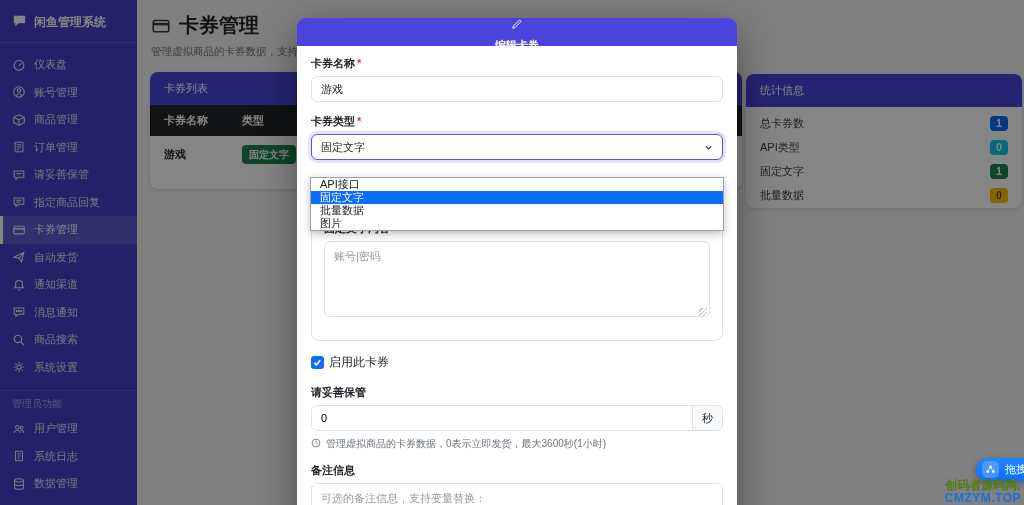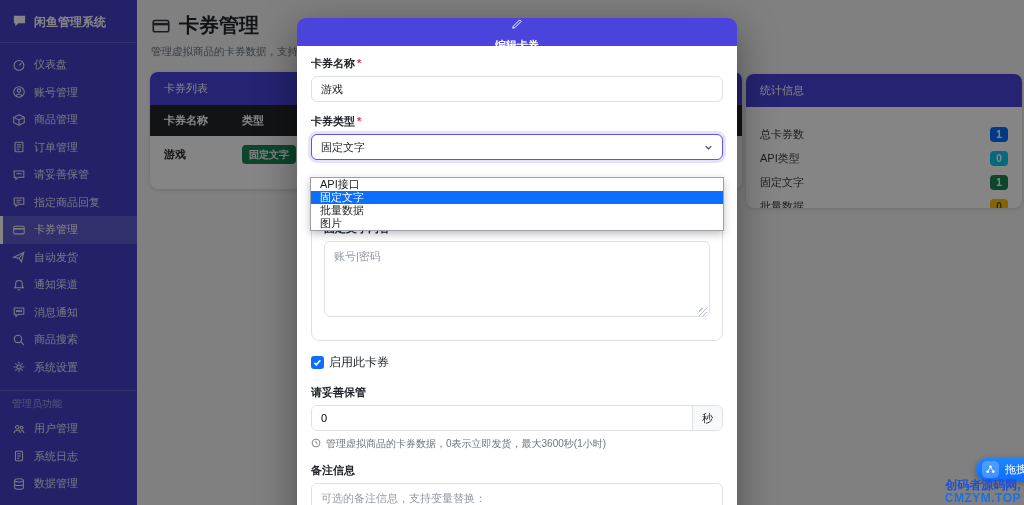--- a/index.html
+++ b/index.html
@@ -79,21 +79,21 @@
              border-left:1px solid #dee2e6; font-size:11px; color:#212529; }
   .help { display:flex; align-items:flex-start; gap:5px; margin-top:6px; font-size:10px; color:#6c757d; line-height:1.35; }
   .help svg { flex:0 0 auto; margin-top:1px; }
   
   .drag-pill { position:absolute; right:-26px; top:458px; z-index:40; height:23px; display:flex; align-items:center;
                gap:6px; padding:0 12px 0 6px; background:linear-gradient(180deg,#1f86ff,#0d6efd);
                border-radius:12px; color:#fff; font-size:11px; box-shadow:0 2px 6px rgba(0,0,0,.3); cursor:pointer; }
   .pill-icon { width:17px; height:17px; background:rgba(255,255,255,.22); border-radius:5px; display:flex;
                align-items:center; justify-content:center; }
   .watermark { position:absolute; right:3px; top:479px; z-index:40; text-align:center; line-height:12.5px; }
-  .wm1 { font-size:12px; font-weight:bold; color:#1d4ed8; }
+  .wm1 { font-size:12px; font-weight:bold; color:#4d7c0f; }
   .wm2 { font-size:12px; font-weight:bold; color:#1d6fe0; letter-spacing:.5px; }
 </style>
 </head>
 <body>
 
 <div class="sidebar">
   <div class="brand">
     <span>
       <svg width="15" height="15" viewBox="0 0 16 16">
           <path d="M2 3h12v8H7l-3.5 3v-3H2z" fill="#fff"></path>
@@ -242,21 +242,21 @@
       <span>类型</span>
     </div>
     <div class="trow">
       <span class="td-name">游戏</span>
       <span class="badge success">固定文字</span>
     </div>
   </div>
 
   <div class="card stats-card">
     <div class="card-head">统计信息</div>
-    <div style="padding-top:15px;">
+    <div style="padding-top:4px;">
       <div class="stat-row">
         <span>总卡券数</span>
         <span class="stat-badge primary">1</span>
       </div>
       <div class="stat-row">
         <span>API类型</span>
         <span class="stat-badge info">0</span>
       </div>
       <div class="stat-row">
         <span>固定文字</span>

